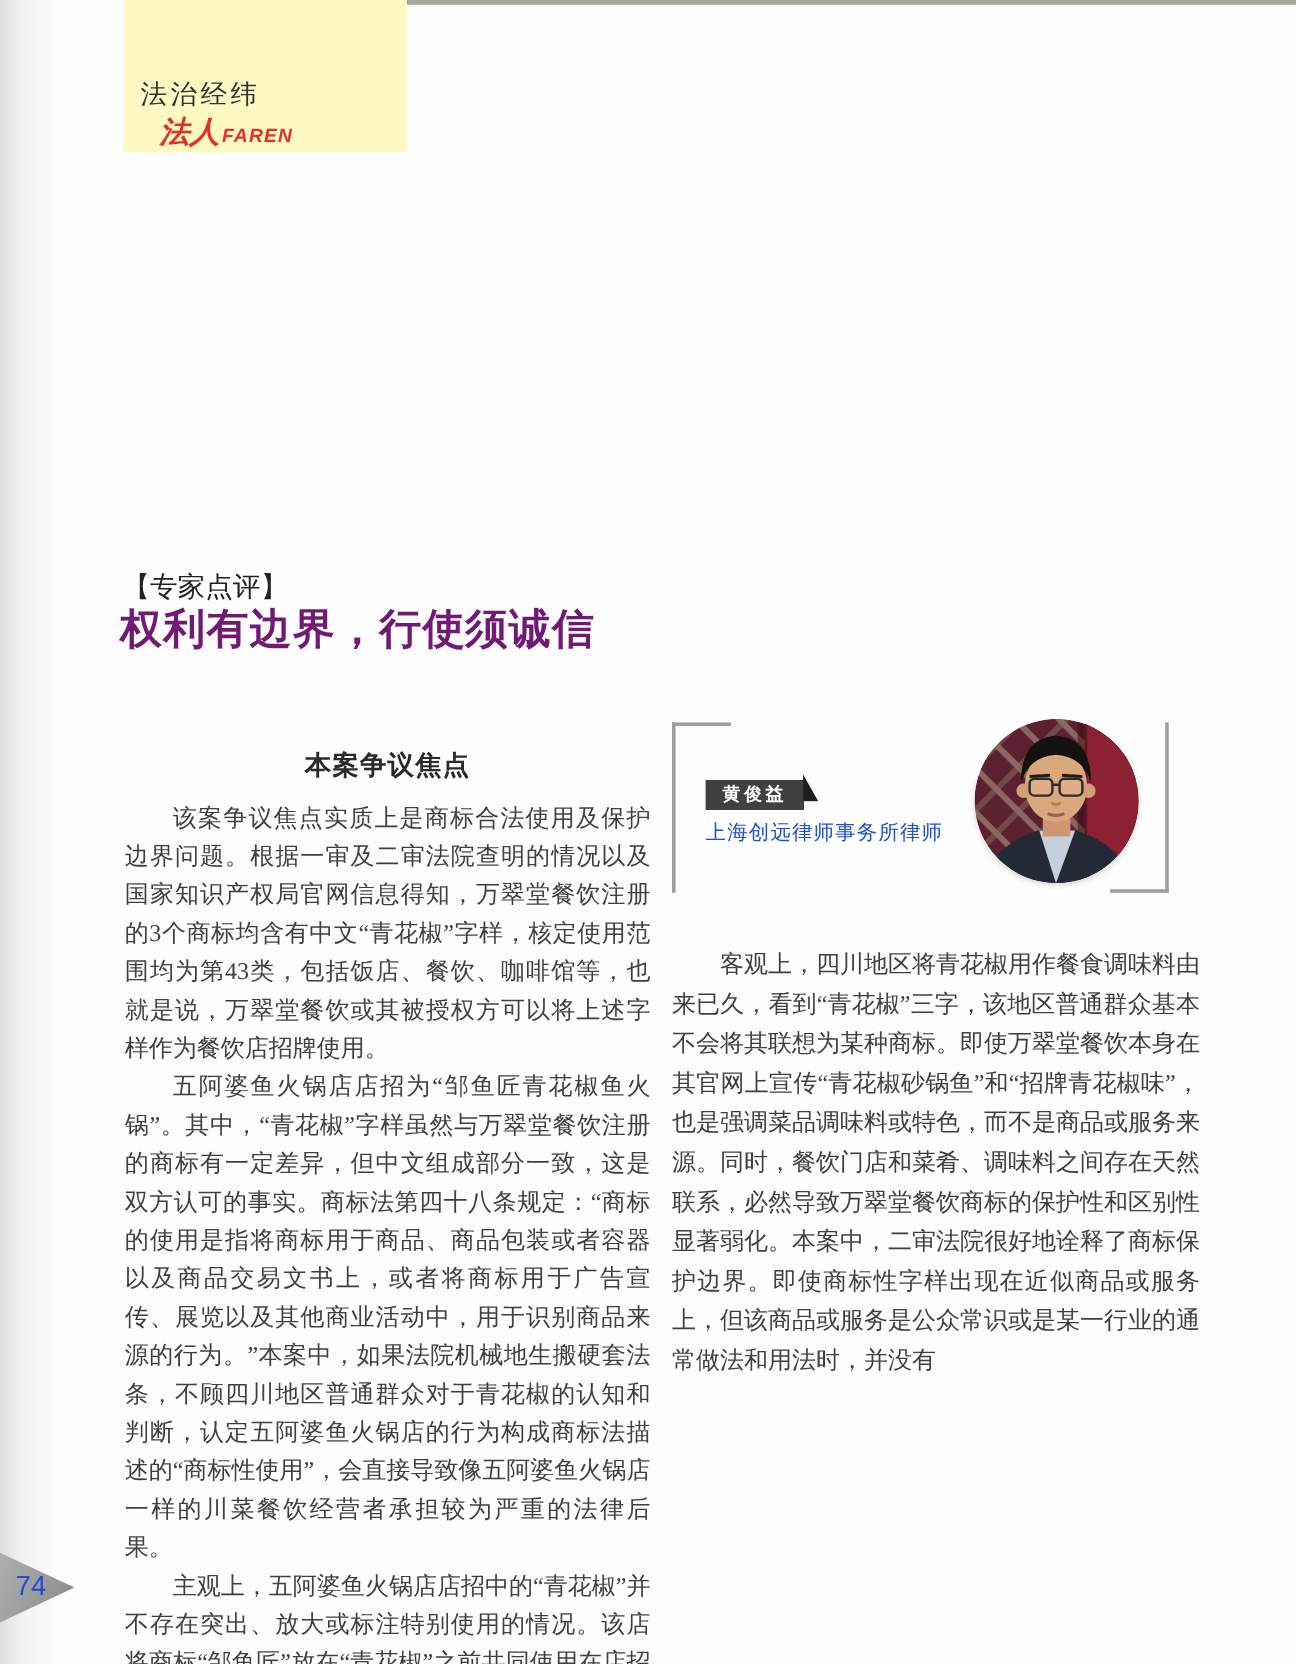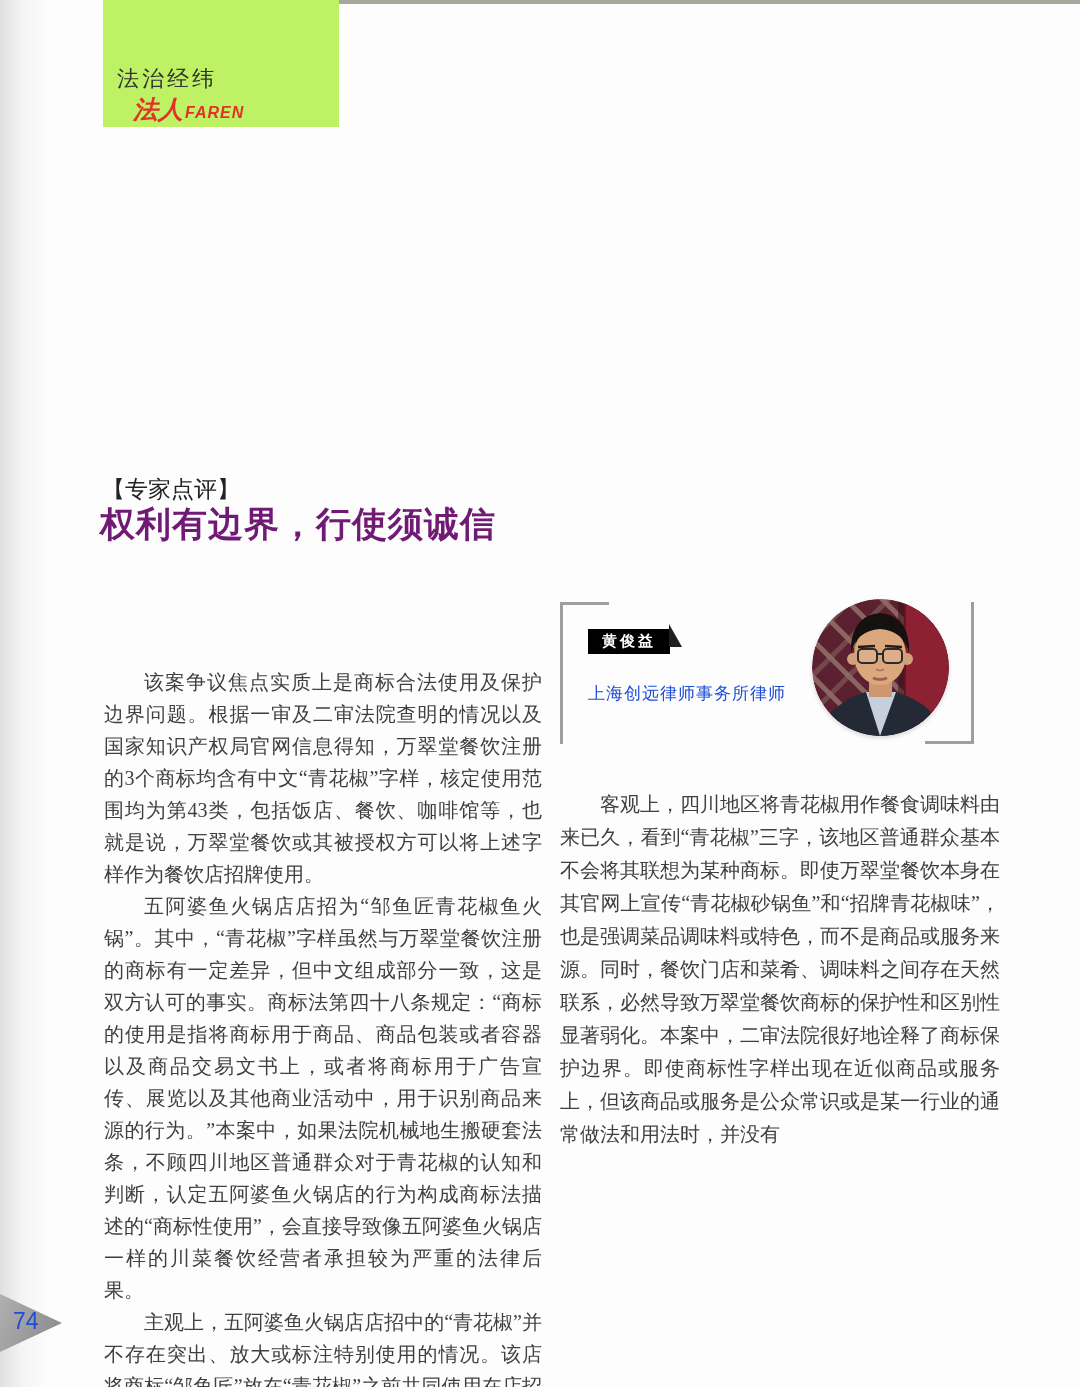--- a/index.html
+++ b/index.html
@@ -4,41 +4,41 @@
 <style>
   html,body{margin:0;padding:0;background:#ffffff;}
   .page{
     position:relative;width:1080px;height:1387px;background:#fdfdfd;
     overflow:hidden;font-family:"Liberation Serif","DejaVu Serif",serif;color:#3a3a3a;
   }
   .edge-shadow{position:absolute;left:0;top:0;width:48px;height:100%;
     background:linear-gradient(to right,rgba(70,70,70,.16),rgba(70,70,70,.05) 45%,rgba(0,0,0,0));pointer-events:none;}
   .top-rule{position:absolute;left:339px;top:0;width:741px;height:4px;background:#a8a79b;}
   
-  .header-box{position:absolute;left:103px;top:0;width:236px;height:127px;background:#bef264;}
+  .header-box{position:absolute;left:103px;top:0;width:236px;height:127px;background:#fef9c3;}
   .section-title{position:absolute;left:14px;top:64px;font-size:22px;letter-spacing:3px;color:#333;
     font-family:"Liberation Sans","DejaVu Sans",sans-serif;}
   .logo{position:absolute;left:30px;top:93px;white-space:nowrap;
     font-family:"Liberation Sans","DejaVu Sans",sans-serif;font-style:italic;font-weight:bold;color:#e23228;}
   .logo-cn{font-size:25px;}
   .logo-en{font-size:16px;letter-spacing:1px;margin-left:2px;}
   
   .intro-col{position:absolute;width:438px;font-size:20.5px;line-height:37px;text-align:justify;color:#3d3d3d;}
   .intro-left{left:104px;top:247px;}
   .intro-right{left:560px;top:247px;}
   
   .expert-label{position:absolute;left:102px;top:474px;font-size:23px;color:#222;margin:0;font-weight:normal;}
   .expert-title{position:absolute;left:100px;top:501px;margin:0;font-size:35px;letter-spacing:1px;
     font-family:"Liberation Sans","DejaVu Sans",sans-serif;font-weight:bold;color:#701a75;}
   
   .author-frame{position:absolute;left:560px;top:602px;width:414px;height:142px;}
   .bracket{position:absolute;width:46px;height:139px;}
   .bracket-tl{left:0;top:0;border-left:3px solid #9e9e9e;border-top:3px solid #9e9e9e;}
   .bracket-br{right:0;bottom:0;border-right:3px solid #9e9e9e;border-bottom:3px solid #9e9e9e;}
-  .author-badge{position:absolute;left:28px;top:27px;width:82px;height:25px;background:#000000;
+  .author-badge{position:absolute;left:28px;top:48px;width:82px;height:25px;background:#404040;
     display:flex;align-items:center;justify-content:center;}
   .author-badge .fold{position:absolute;right:-12px;top:-5px;width:13px;height:23px;background:#1f1f1f;
     clip-path:polygon(0 0,100% 100%,0 100%);}
   .author-name{color:#fff;font-size:15px;font-weight:bold;letter-spacing:3px;
     font-family:"Liberation Sans","DejaVu Sans",sans-serif;}
   .author-affiliation{position:absolute;left:28px;top:80px;font-size:17px;color:#1d4ed8;letter-spacing:1px;
     font-family:"Liberation Sans","DejaVu Sans",sans-serif;}
   .portrait{position:absolute;left:252px;top:-3px;width:137px;height:137px;border-radius:50%;overflow:hidden;
     box-shadow:0 2px 4px rgba(0,0,0,.15);}
   
@@ -112,20 +112,21 @@
           <line x1="65" y1="55" x2="71" y2="55" stroke="#2b2b2b" stroke-width="2"></line>
           <line x1="46" y1="48" x2="63" y2="47" stroke="#241c16" stroke-width="2.5"></line>
           <line x1="73" y1="47" x2="90" y2="48" stroke="#241c16" stroke-width="2.5"></line>
           <path d="M64 70 Q68 73 72 70" stroke="#b5795a" stroke-width="2" fill="none"></path>
           <path d="M61 79 Q68 82 75 79" stroke="#9c5d4a" stroke-width="2.5" fill="none"></path>
         </g>
       </svg>
     </div>
   </div>
 
+  <h2 class="focus-heading">本案争议焦点</h2>
 
   <div class="body-col body-left">
     <p class="indent">该案争议焦点实质上是商标合法使用及保护边界问题。根据一审及二审法院查明的情况以及国家知识产权局官网信息得知，万翠堂餐饮注册的3个商标均含有中文“青花椒”字样，核定使用范围均为第43类，包括饭店、餐饮、咖啡馆等，也就是说，万翠堂餐饮或其被授权方可以将上述字样作为餐饮店招牌使用。</p>
     <p class="indent">五阿婆鱼火锅店店招为“邹鱼匠青花椒鱼火锅”。其中，“青花椒”字样虽然与万翠堂餐饮注册的商标有一定差异，但中文组成部分一致，这是双方认可的事实。商标法第四十八条规定：“商标的使用是指将商标用于商品、商品包装或者容器以及商品交易文书上，或者将商标用于广告宣传、展览以及其他商业活动中，用于识别商品来源的行为。”本案中，如果法院机械地生搬硬套法条，不顾四川地区普通群众对于青花椒的认知和判断，认定五阿婆鱼火锅店的行为构成商标法描述的“商标性使用”，会直接导致像五阿婆鱼火锅店一样的川菜餐饮经营者承担较为严重的法律后果。</p>
     <p class="indent">主观上，五阿婆鱼火锅店店招中的“青花椒”并不存在突出、放大或标注特别使用的情况。该店将商标“邹鱼匠”放在“青花椒”之前共同使用在店招中，</p>
   </div>
 
   <div class="body-col body-right">
     <p class="indent">客观上，四川地区将青花椒用作餐食调味料由来已久，看到“青花椒”三字，该地区普通群众基本不会将其联想为某种商标。即使万翠堂餐饮本身在其官网上宣传“青花椒砂锅鱼”和“招牌青花椒味”，也是强调菜品调味料或特色，而不是商品或服务来源。同时，餐饮门店和菜肴、调味料之间存在天然联系，必然导致万翠堂餐饮商标的保护性和区别性显著弱化。本案中，二审法院很好地诠释了商标保护边界。即使商标性字样出现在近似商品或服务上，但该商品或服务是公众常识或是某一行业的通常做法和用法时，并没有</p>
   </div>

